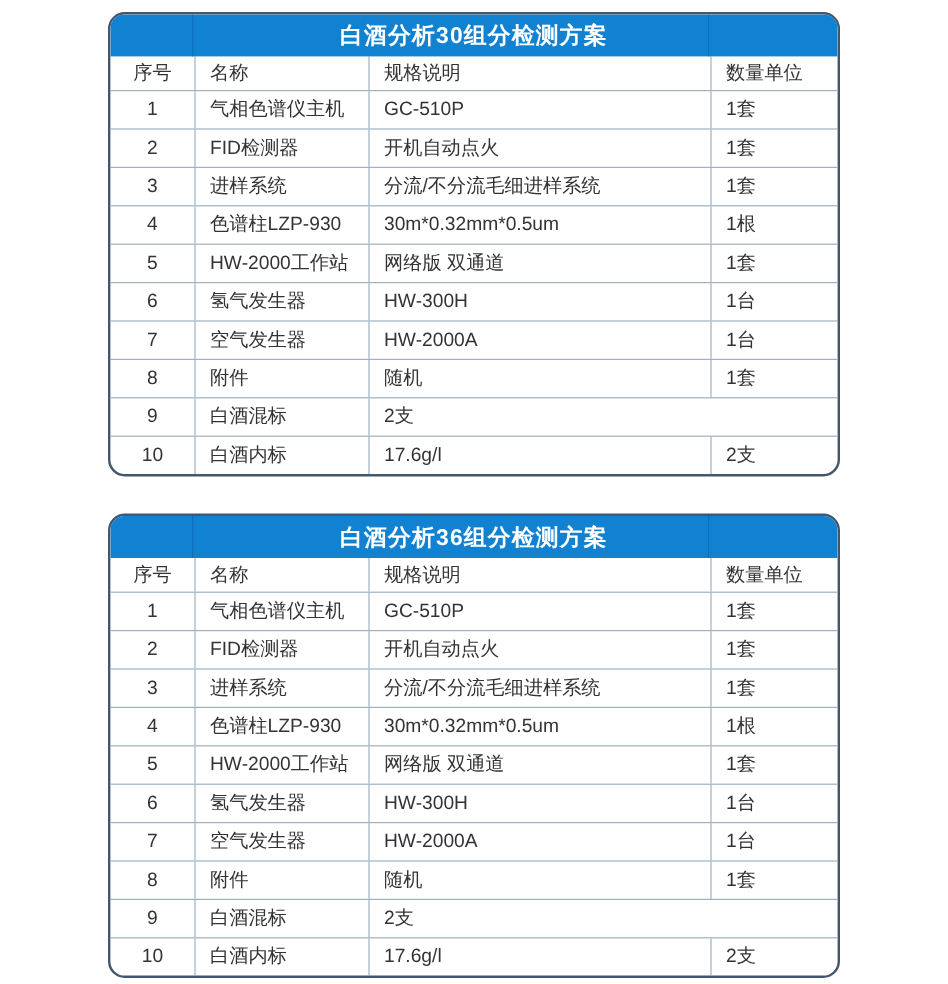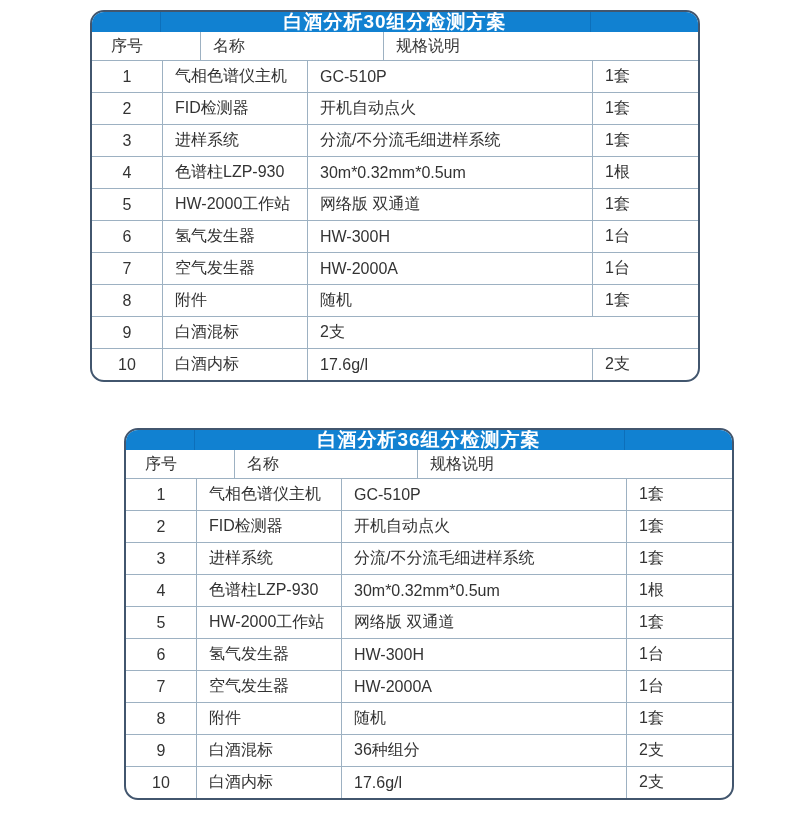--- a/index.html
+++ b/index.html
@@ -16,24 +16,24 @@
   .plan-card{
     position:absolute;
     left:90px;
     width:610px;
     background:#ffffff;
     border:2px solid var(--outer-border);
     border-radius:14px;
     overflow:hidden;
   }
   .plan-card.first{top:10px;}
-  .plan-card.second{top:428px;margin-left:34px;}
+  .plan-card.second{top:428px;}
   .title-bar{
     position:relative;
-    height:20px;
+    height:35px;
     background:var(--title-bar);
     color:var(--title-text);
     display:flex;
     align-items:center;
     justify-content:center;
     font-size:19px;
     font-weight:bold;
     letter-spacing:1px;
   }
   .title-divider{
@@ -43,21 +43,21 @@
     height:100%;
     background:var(--title-divider);
   }
   .title-divider.d1{left:68px;}
   .title-divider.d2{left:498px;}
   .grid-row{
     display:grid;
     grid-template-columns:70px 145px 285px auto;
     border-top:1px solid var(--grid-line);
   }
-  .grid-row.header-row{border-top:none;height:28px;gap:38px;}
+  .grid-row.header-row{border-top:none;height:28px;}
   .grid-row.body-row{height:32px;}
   .cell{
     display:flex;
     align-items:center;
     padding:0 12px;
     font-size:16px;
     color:var(--text);
     overflow:hidden;
     white-space:nowrap;
   }
@@ -199,21 +199,20 @@
       </div>
       <div class="grid-row body-row">
         <div class="cell seq">8</div>
         <div class="cell">附件</div>
         <div class="cell">随机</div>
         <div class="cell">1套</div>
       </div>
       <div class="grid-row body-row">
         <div class="cell seq">9</div>
         <div class="cell">白酒混标</div>
-        <div class="cell">36种组分</div>
         <div class="cell">2支</div>
       </div>
       <div class="grid-row body-row">
         <div class="cell seq">10</div>
         <div class="cell">白酒内标</div>
         <div class="cell">17.6g/l</div>
         <div class="cell">2支</div>
       </div>
     </div>
 </section>

